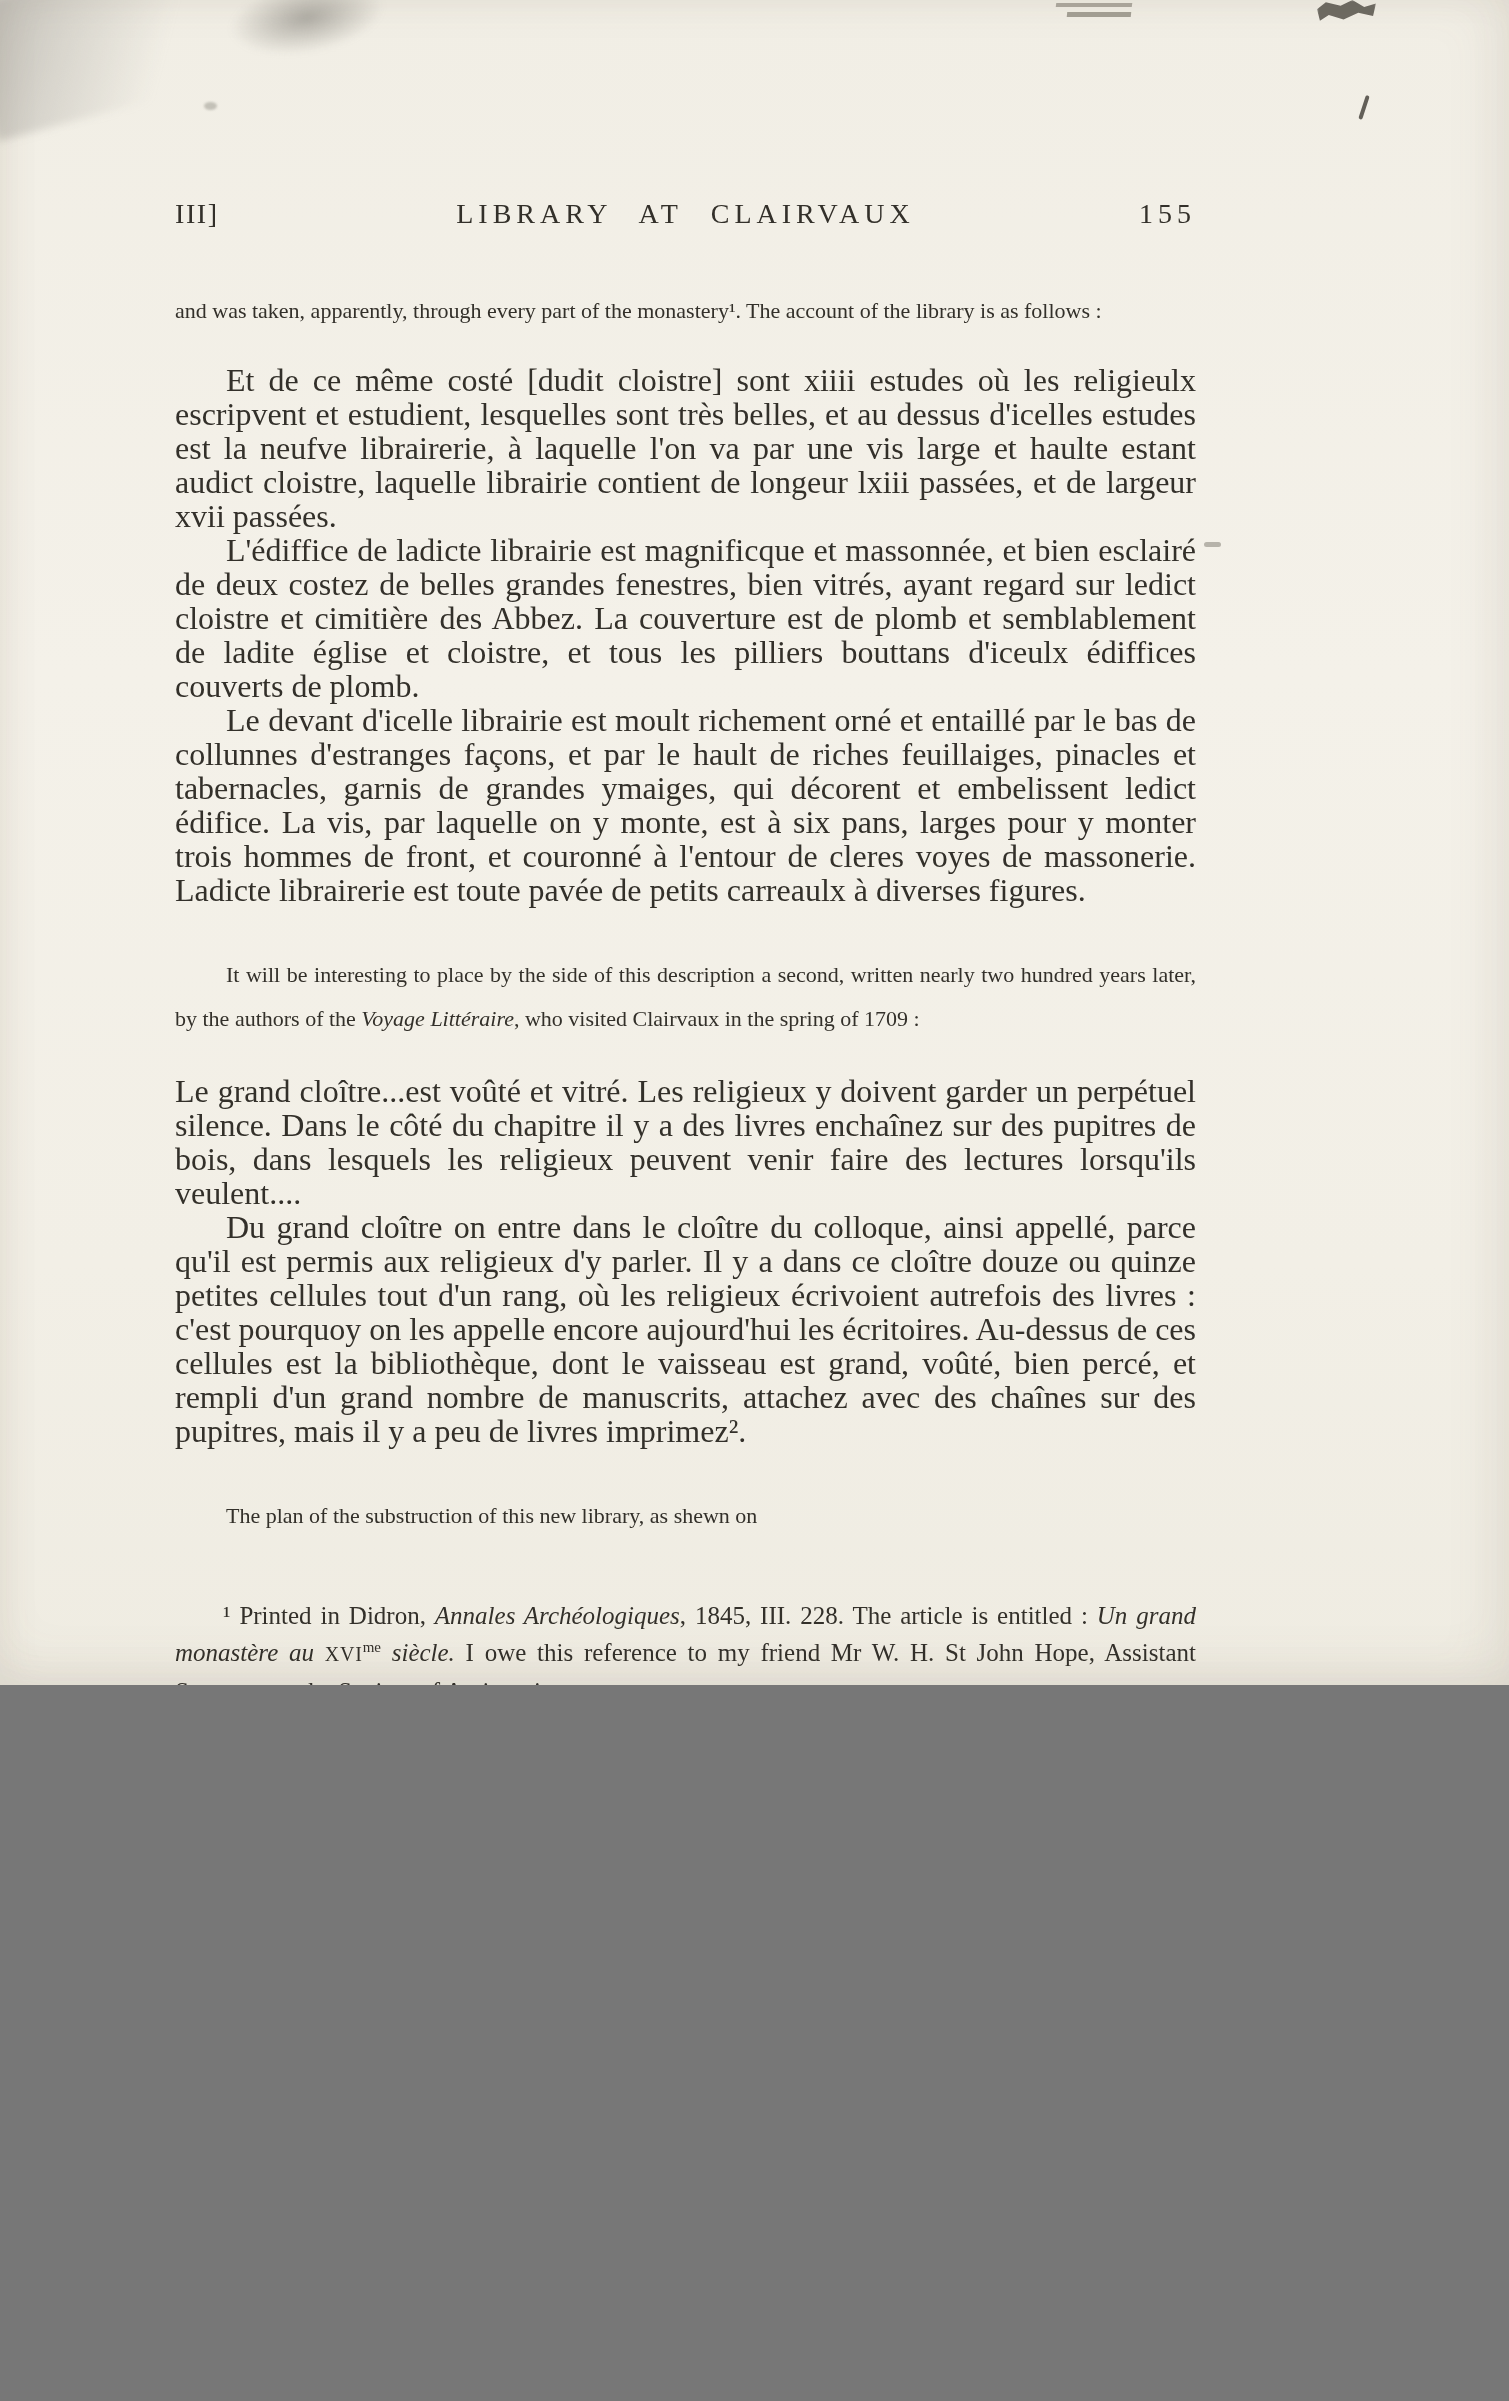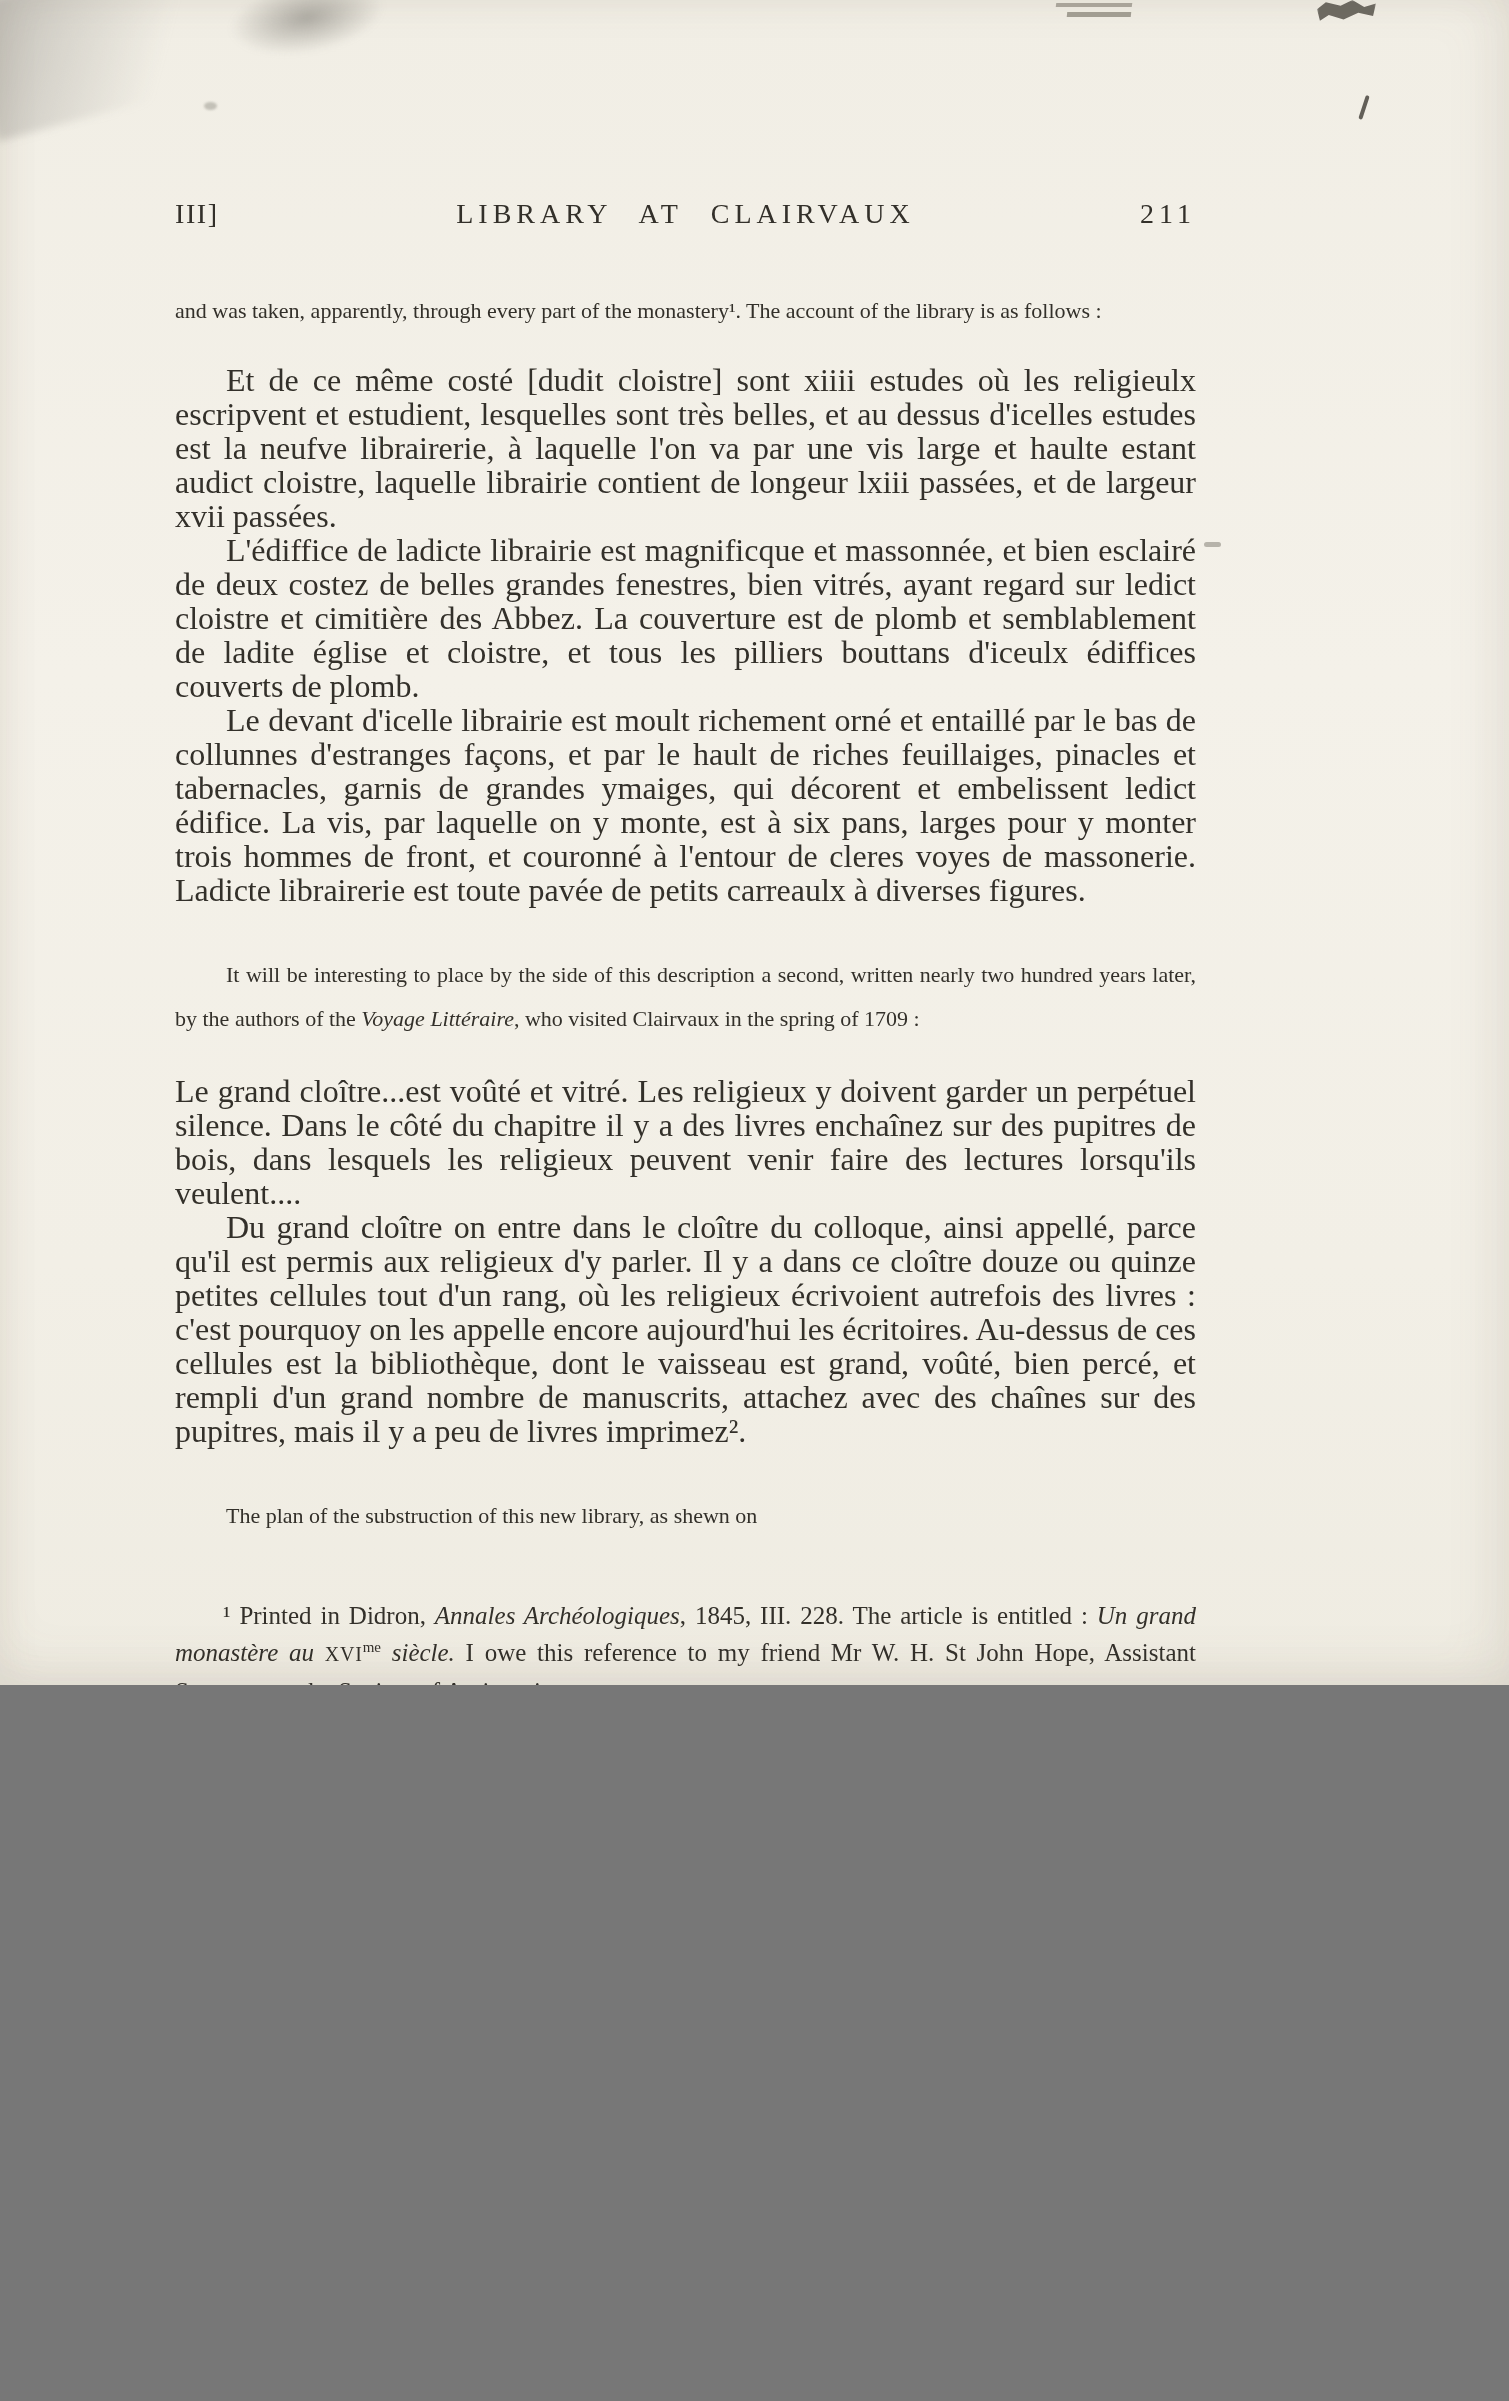--- a/index.html
+++ b/index.html
@@ -64,21 +64,21 @@
   <div class="mark-dark"></div>
   <div class="mark-slash"></div>
   <div class="mark-dash"></div>
   <div class="mark-dot"></div>
 
   <div class="content">
 
     <header class="running-head">
       <span class="section">III]</span>
       <span class="title">LIBRARY AT CLAIRVAUX</span>
-      <span class="pageno">211</span>
+      <span class="pageno">155</span>
     </header>
 
     <p class="para-main no-indent mt-intro">and was taken, apparently, through every part of the monastery¹. The account of the library is as follows :</p>
 
     <div class="quote">
       <p>Et de ce même costé [dudit cloistre] sont xiiii estudes où les religieulx escripvent et estudient, lesquelles sont très belles, et au dessus d'icelles estudes est la neufve librairerie, à laquelle l'on va par une vis large et haulte estant audict cloistre, laquelle librairie contient de longeur lxiii passées, et de largeur xvii passées.</p>
       <p>L'édiffice de ladicte librairie est magnificque et massonnée, et bien esclairé de deux costez de belles grandes fenestres, bien vitrés, ayant regard sur ledict cloistre et cimitière des Abbez.  La couverture est de plomb et semblablement de ladite église et cloistre, et tous les pilliers bouttans d'iceulx édiffices couverts de plomb.</p>
       <p>Le devant d'icelle librairie est moult richement orné et entaillé par le bas de collunnes d'estranges façons, et par le hault de riches feuillaiges, pinacles et tabernacles, garnis de grandes ymaiges, qui décorent et embelissent ledict édifice.  La vis, par laquelle on y monte, est à six pans, larges pour y monter trois hommes de front, et couronné à l'entour de cleres voyes de massonerie.  Ladicte librairerie est toute pavée de petits carreaulx à diverses figures.</p>
     </div>
 

